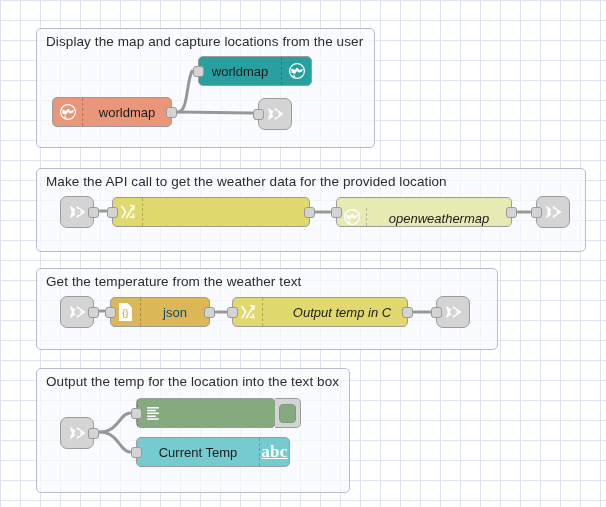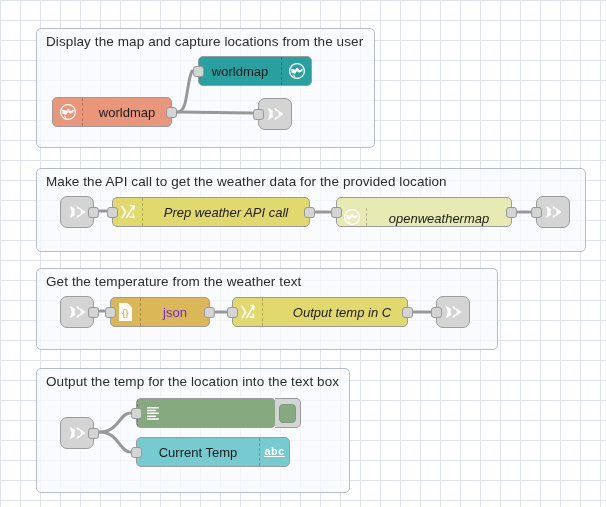--- a/index.html
+++ b/index.html
@@ -146,26 +146,26 @@
     justify-content: center;
   }
   .dbg-toggle .sq {
     width: 15px;
     height: 17px;
     border-radius: 4px;
     border: 1px solid #7e9a7e;
   }
 
   .abc-icon {
-    font-size: 11px;
+    font-size: 17px;
     font-weight: bold;
     color: #ffffff;
     text-decoration: underline;
     letter-spacing: 0.3px;
-    font-family: Liberation Mono, monospace;
+    font-family: Liberation Serif, serif;
   }
 </style>
 </head>
 <body>
 
 <div id="canvas">
 
   <div id="groups-layer">
       <div class="group" style="left: 36px; top: 28px; width: 339px; height: 120px;">
         <div class="group-label">Display the map and capture locations from the user</div>
@@ -288,21 +288,20 @@
         <div class="icell left">
           <span style="display: flex; align-items: center; justify-content: center;">
             <svg width="18" height="18" viewBox="0 0 18 18">
               <path d="M3 3.4 L6.6 9 L3.2 14.6" fill="none" stroke="#fff" stroke-width="1.7" stroke-linecap="round"></path>
               <path d="M14.4 3.4 L7.6 14.6" fill="none" stroke="#fff" stroke-width="1.7" stroke-linecap="round"></path>
               <path d="M11.6 2.6 L15.2 3.2 L14.6 6.6" fill="none" stroke="#fff" stroke-width="1.5" stroke-linecap="round" stroke-linejoin="round"></path>
               <path d="M11.2 14 L14.9 14.6 L14.1 11.2" fill="none" stroke="#fff" stroke-width="1.5" stroke-linecap="round" stroke-linejoin="round"></path>
             </svg>
           </span>
         </div>
-        <div class="nlabel italic" style="color: rgb(26, 26, 26);">Prep weather API call</div>
         <span class="port in"></span>
         <span class="port out"></span>
       </div>
       <div class="node" style="left: 336px; top: 197px; width: 176px; background: rgb(232, 234, 180); align-items: flex-end;">
         <div class="icell left">
           <span style="display: flex; align-items: center; justify-content: center;">
             <svg width="18" height="18" viewBox="0 0 18 18">
               <circle cx="9" cy="9" r="7.4" fill="none" stroke="#fff" stroke-width="1.2"></circle>
               <path d="M3.2 6.8 C5 6.2 5.6 8 7.2 7.6 C8.4 7.3 8 5.6 9.4 5.8 C10.8 6 10.3 8.2 11.9 8 C13.2 7.85 13.4 6.6 14.6 7.2 L14.2 9.6 C12.8 9.2 12.4 10.8 11 10.6 C9.9 10.45 10 9.1 8.8 9.4 C7.4 9.75 8.2 11.6 6.6 11.7 C5.2 11.8 4.9 10.4 3.6 10.9 Z" fill="#fff"></path>
               <path d="M5.6 12.2 C6.6 12.6 6.4 13.8 7.4 14.4 L6.4 15.3 C5.5 14.4 5.2 13.3 5.6 12.2 Z" fill="#fff"></path>
@@ -315,21 +314,21 @@
       </div>
       <div class="node" style="left: 110px; top: 297px; width: 100px; background: rgb(220, 183, 88);">
         <div class="icell left">
           <span style="display: flex; align-items: center; justify-content: center;">
             <svg width="17" height="20" viewBox="0 0 17 20">
               <path d="M2 1 H10.5 L15 5.6 V19 H2 Z" fill="#fff"></path>
               <text x="8.3" y="13.6" text-anchor="middle" font-size="8.6" font-family="&quot;Liberation Sans&quot;, sans-serif" font-weight="bold" fill="#dcb758">{}</text>
             </svg>
           </span>
         </div>
-        <div class="nlabel" style="color: #6d28d9;">json</div>
+        <div class="nlabel" style="color: #0c4a6e;">json</div>
         <span class="port in"></span>
         <span class="port out"></span>
       </div>
       <div class="node" style="left: 232px; top: 297px; width: 176px; background: rgb(226, 217, 110); gap: 14px;">
         <div class="icell left">
           <span style="display: flex; align-items: center; justify-content: center;">
             <svg width="18" height="18" viewBox="0 0 18 18">
               <path d="M3 3.4 L6.6 9 L3.2 14.6" fill="none" stroke="#fff" stroke-width="1.7" stroke-linecap="round"></path>
               <path d="M14.4 3.4 L7.6 14.6" fill="none" stroke="#fff" stroke-width="1.7" stroke-linecap="round"></path>
               <path d="M11.6 2.6 L15.2 3.2 L14.6 6.6" fill="none" stroke="#fff" stroke-width="1.5" stroke-linecap="round" stroke-linejoin="round"></path>

